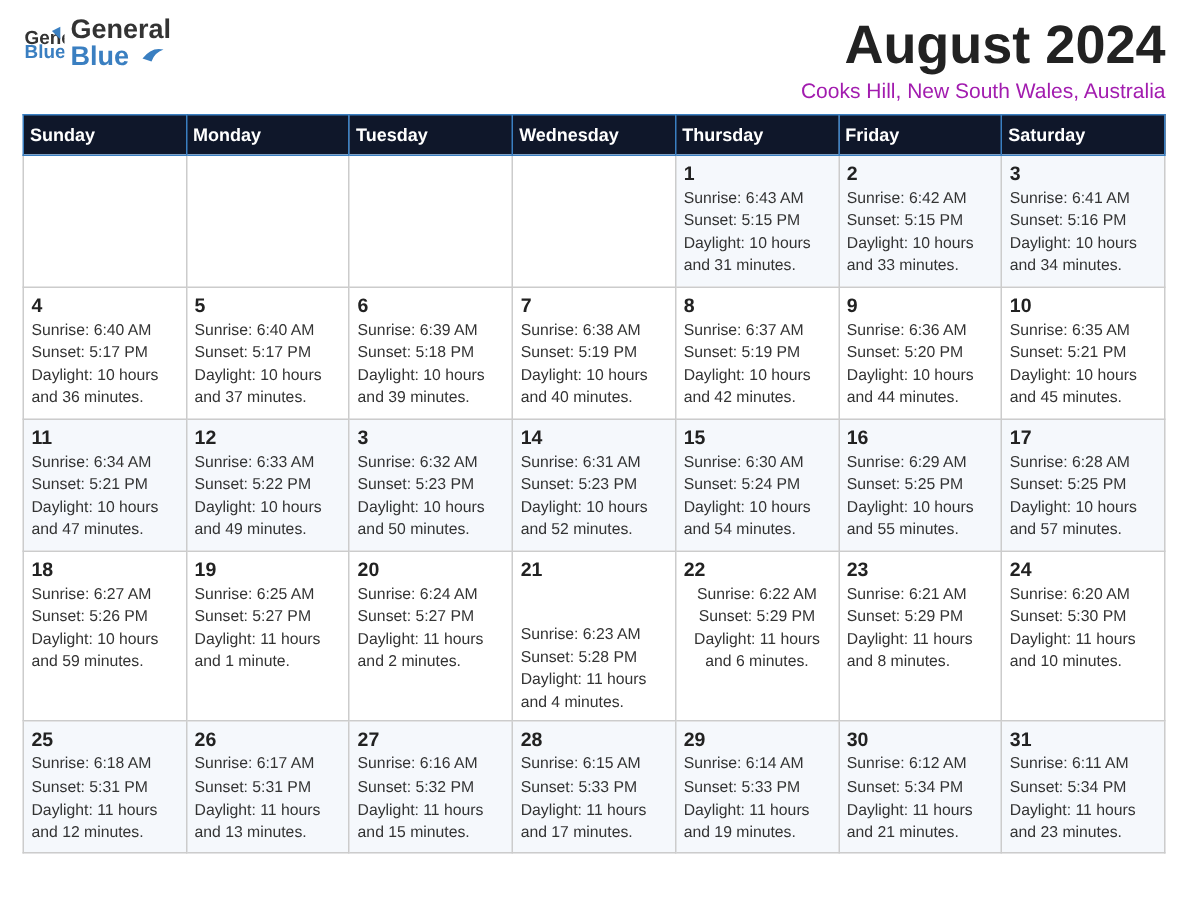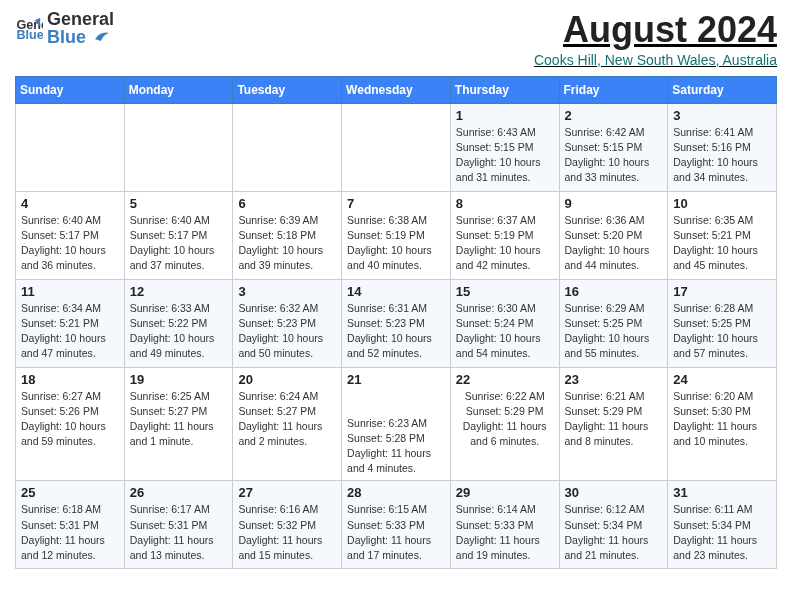--- a/index.html
+++ b/index.html
@@ -20,40 +20,39 @@
       display: flex;
       align-items: center;
       gap: 4px;
     }
     .logo-icon {
       width: 28px;
       height: 28px;
     }
     .title-block {
       text-align: right;
-      text-decoration: underline;
     }
     .month-year {
       font-size: 36px;
       font-weight: bold;
       color: #222;
       line-height: 1.1;
     }
     .location {
       font-size: 14px;
-      color: #0f766e;
+      color: #a21caf;
       margin-top: 2px;
     }
     table {
       width: 100%;
       border-collapse: collapse;
       font-size: 11px;
     }
     thead tr th {
-      background-color: #3b82f6;
+      background-color: #0f172a;
       color: #fff;
       font-weight: bold;
       font-size: 12px;
       padding: 6px 4px;
       text-align: left;
       border: 1px solid #3a7fc1;
     }
     tbody tr td {
       border: 1px solid #ccc;
       vertical-align: top;

